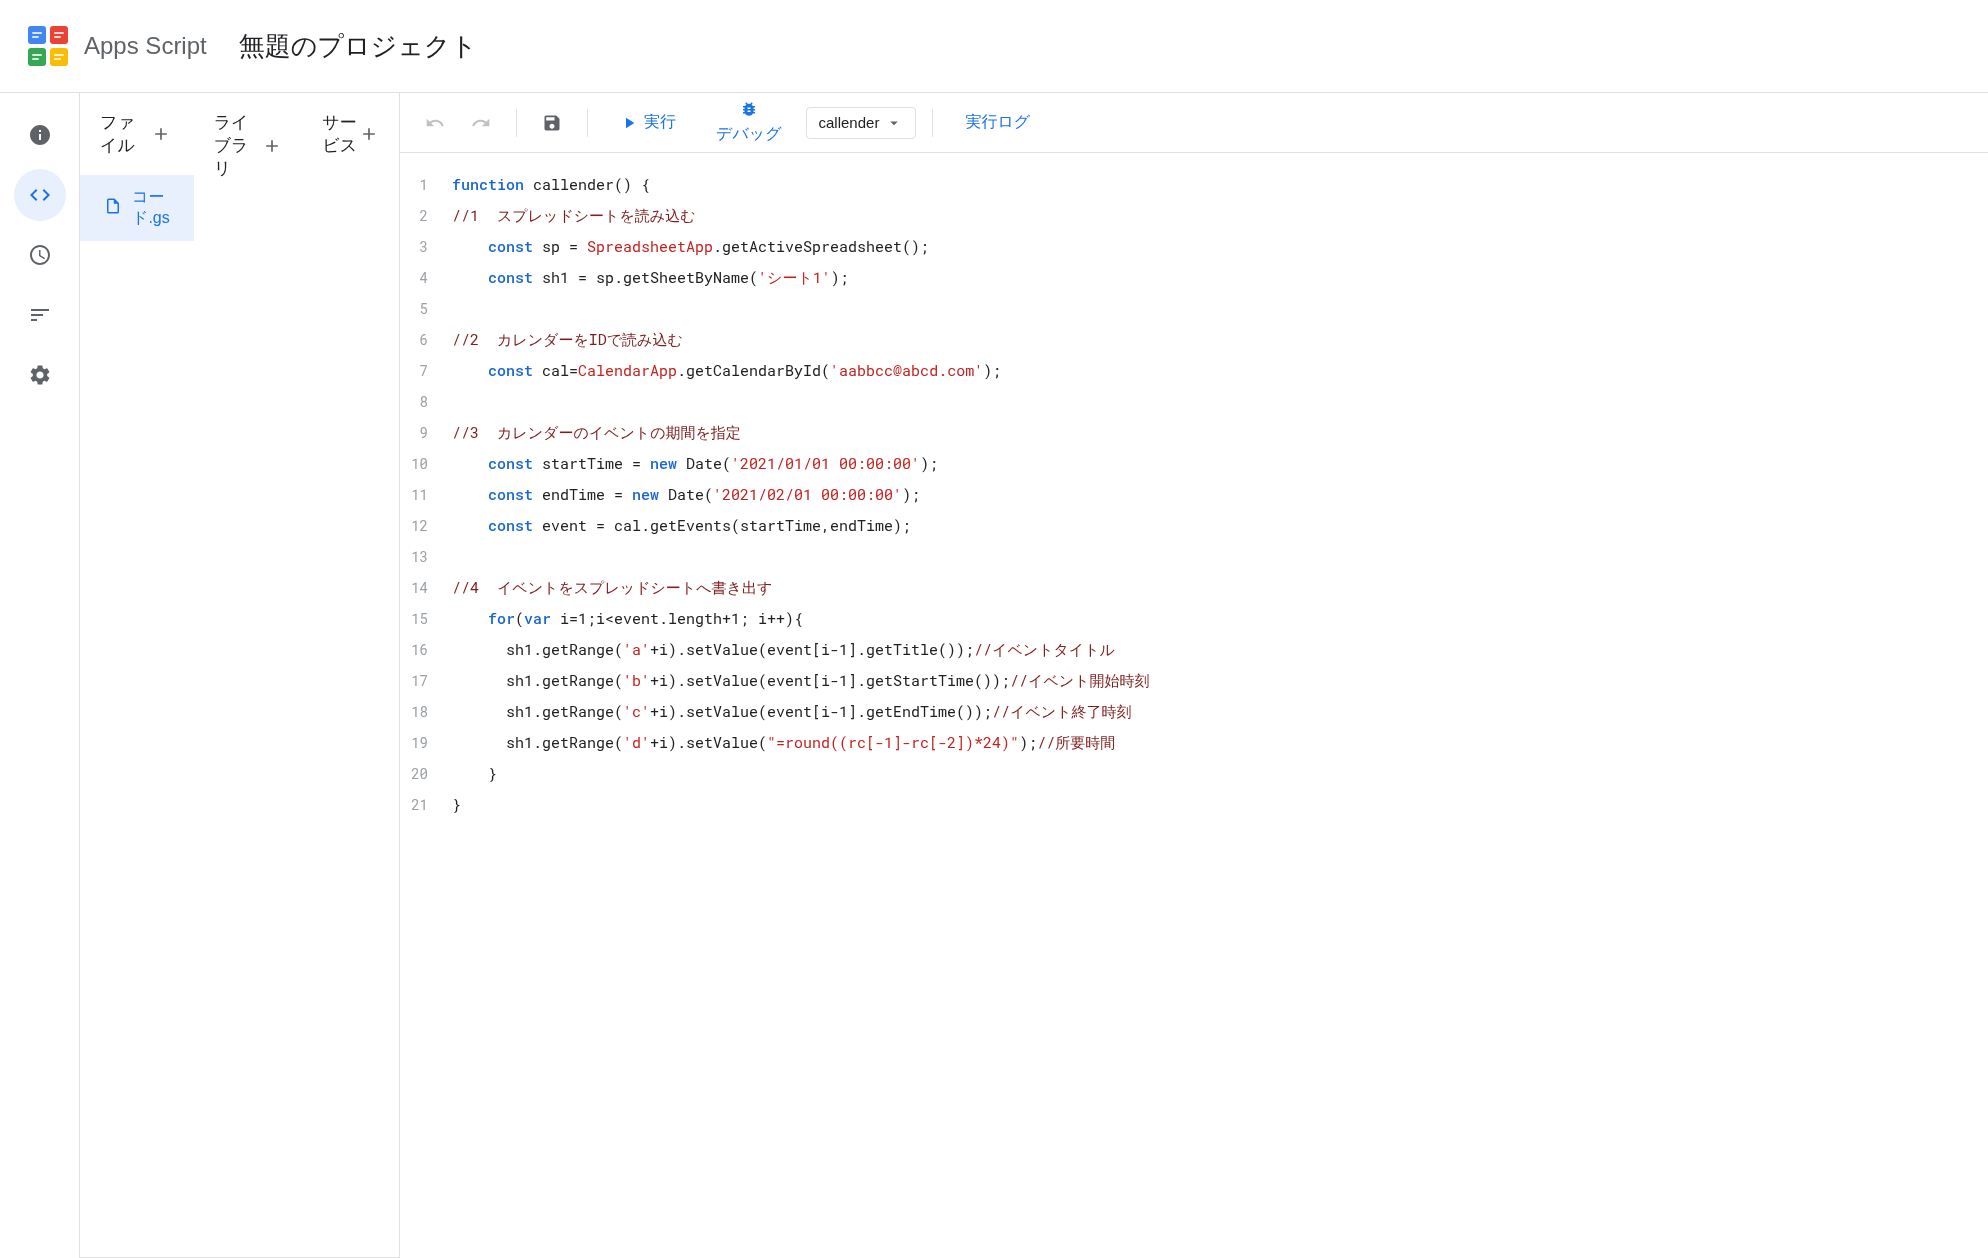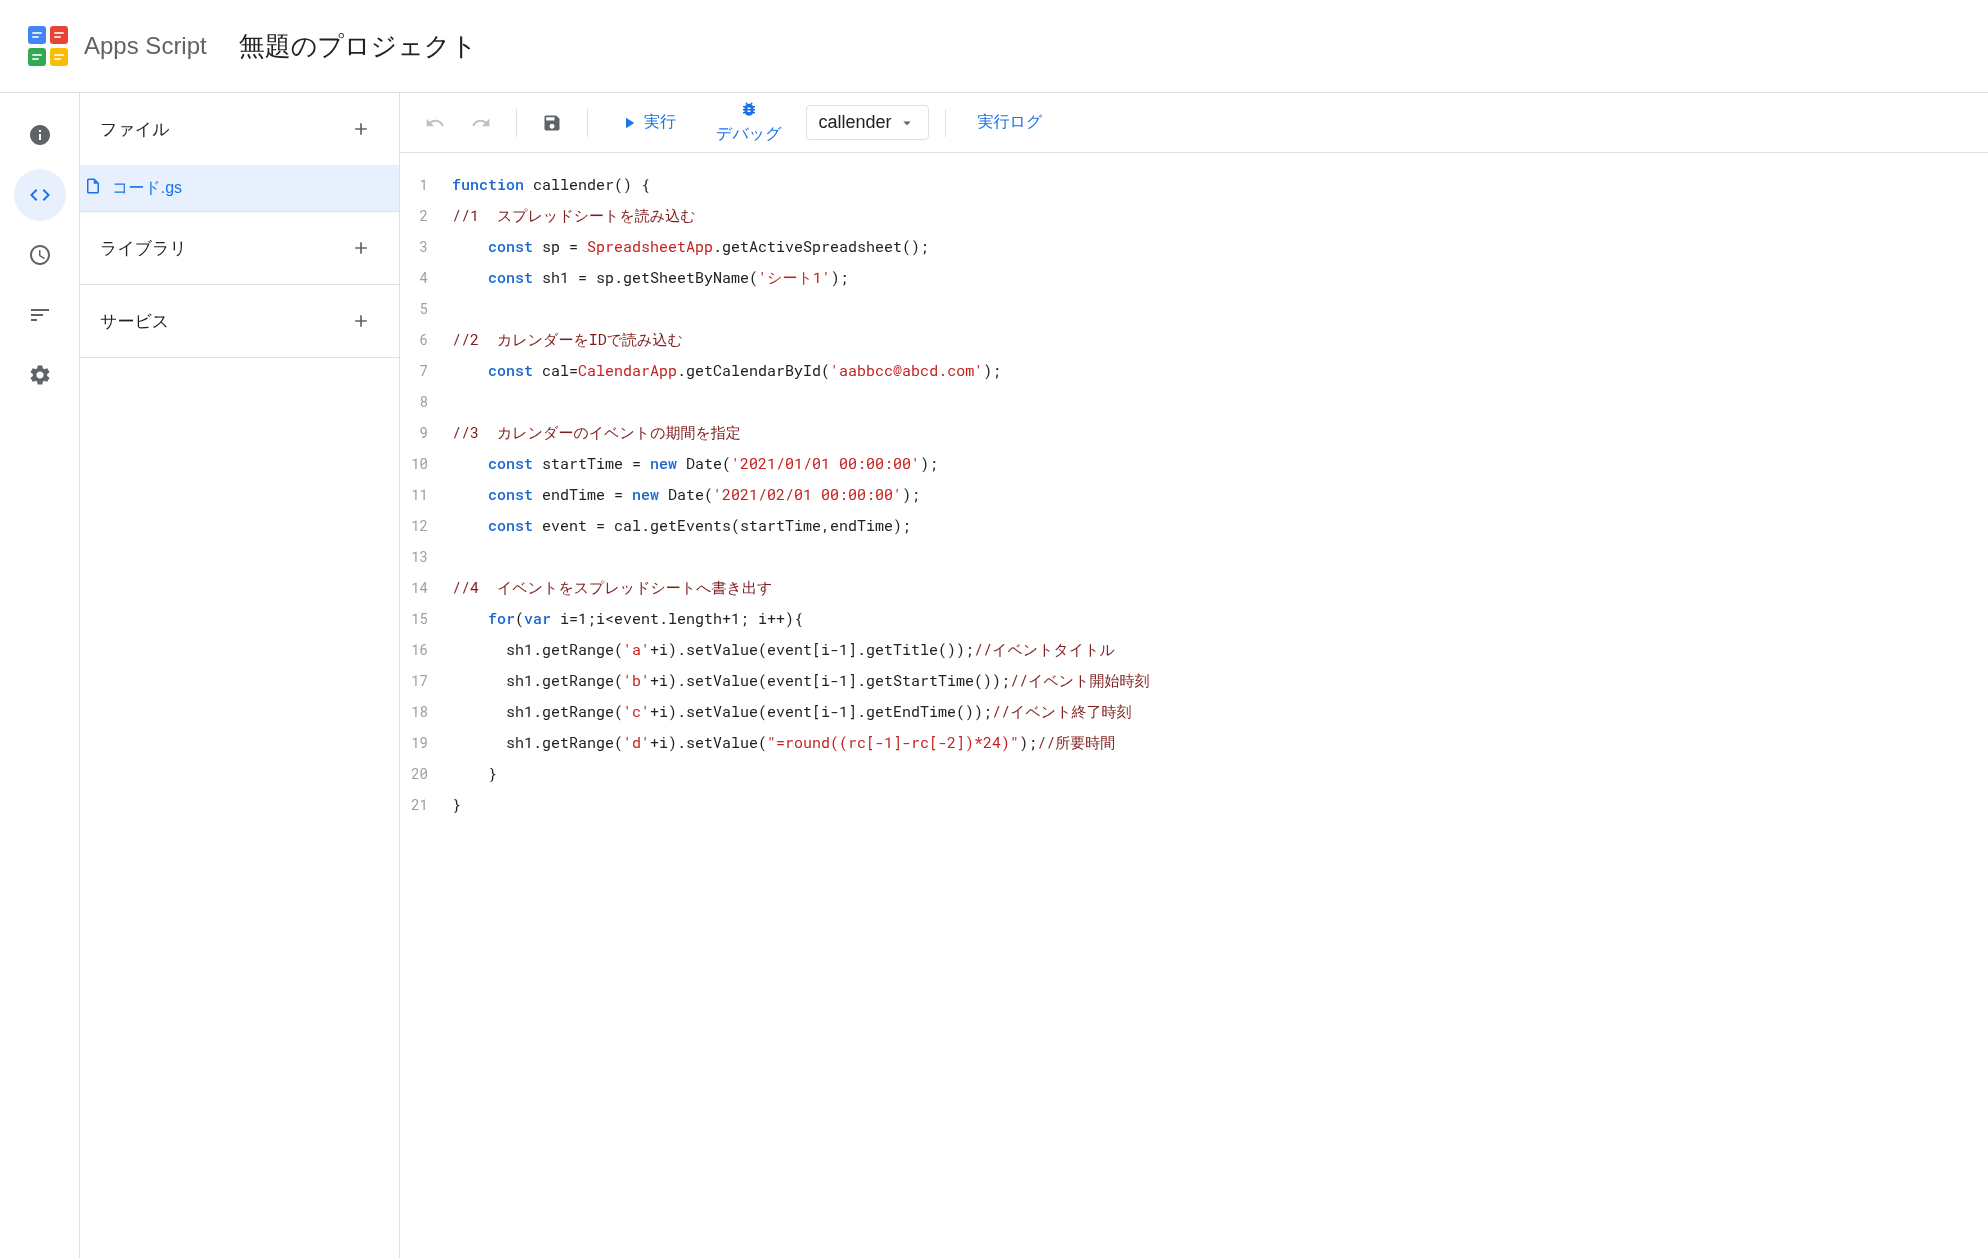--- a/index.html
+++ b/index.html
@@ -68,21 +68,21 @@
       background: #e8f0fe;
       color: #1a73e8;
     }
 
     
     .file-panel {
       width: 320px;
       border-right: 1px solid #e0e0e0;
       background: #fff;
       display: flex;
-      flex-direction: column;
+      flex-direction: row;
     }
     .panel-section {
       border-bottom: 1px solid #e0e0e0;
     }
     .panel-header {
       display: flex;
       align-items: center;
       justify-content: space-between;
       padding: 18px 20px;
       font-size: 17px;
@@ -95,21 +95,21 @@
       display: flex;
       align-items: center;
       justify-content: center;
       cursor: pointer;
       color: #5f6368;
       font-size: 22px;
     }
     .file-item {
       display: flex;
       align-items: center;
-      padding: 12px 4px;
+      padding: 12px 24px;
       font-size: 16px;
       cursor: pointer;
       background: #e8f0fe;
       color: #1a73e8;
       font-weight: 500;
     }
     .file-item .file-icon {
       margin-right: 10px;
       font-size: 16px;
     }
@@ -166,21 +166,21 @@
       flex-direction: column;
     }
     .function-select {
       display: flex;
       align-items: center;
       gap: 6px;
       padding: 6px 12px;
       border: 1px solid #e0e0e0;
       border-radius: 4px;
       cursor: pointer;
-      font-size: 18px;
+      font-size: 15px;
       color: #202124;
       background: #fff;
     }
     .exec-log-btn {
       display: flex;
       align-items: center;
       padding: 8px 16px;
       border-radius: 4px;
       cursor: pointer;
       color: #1a73e8;

